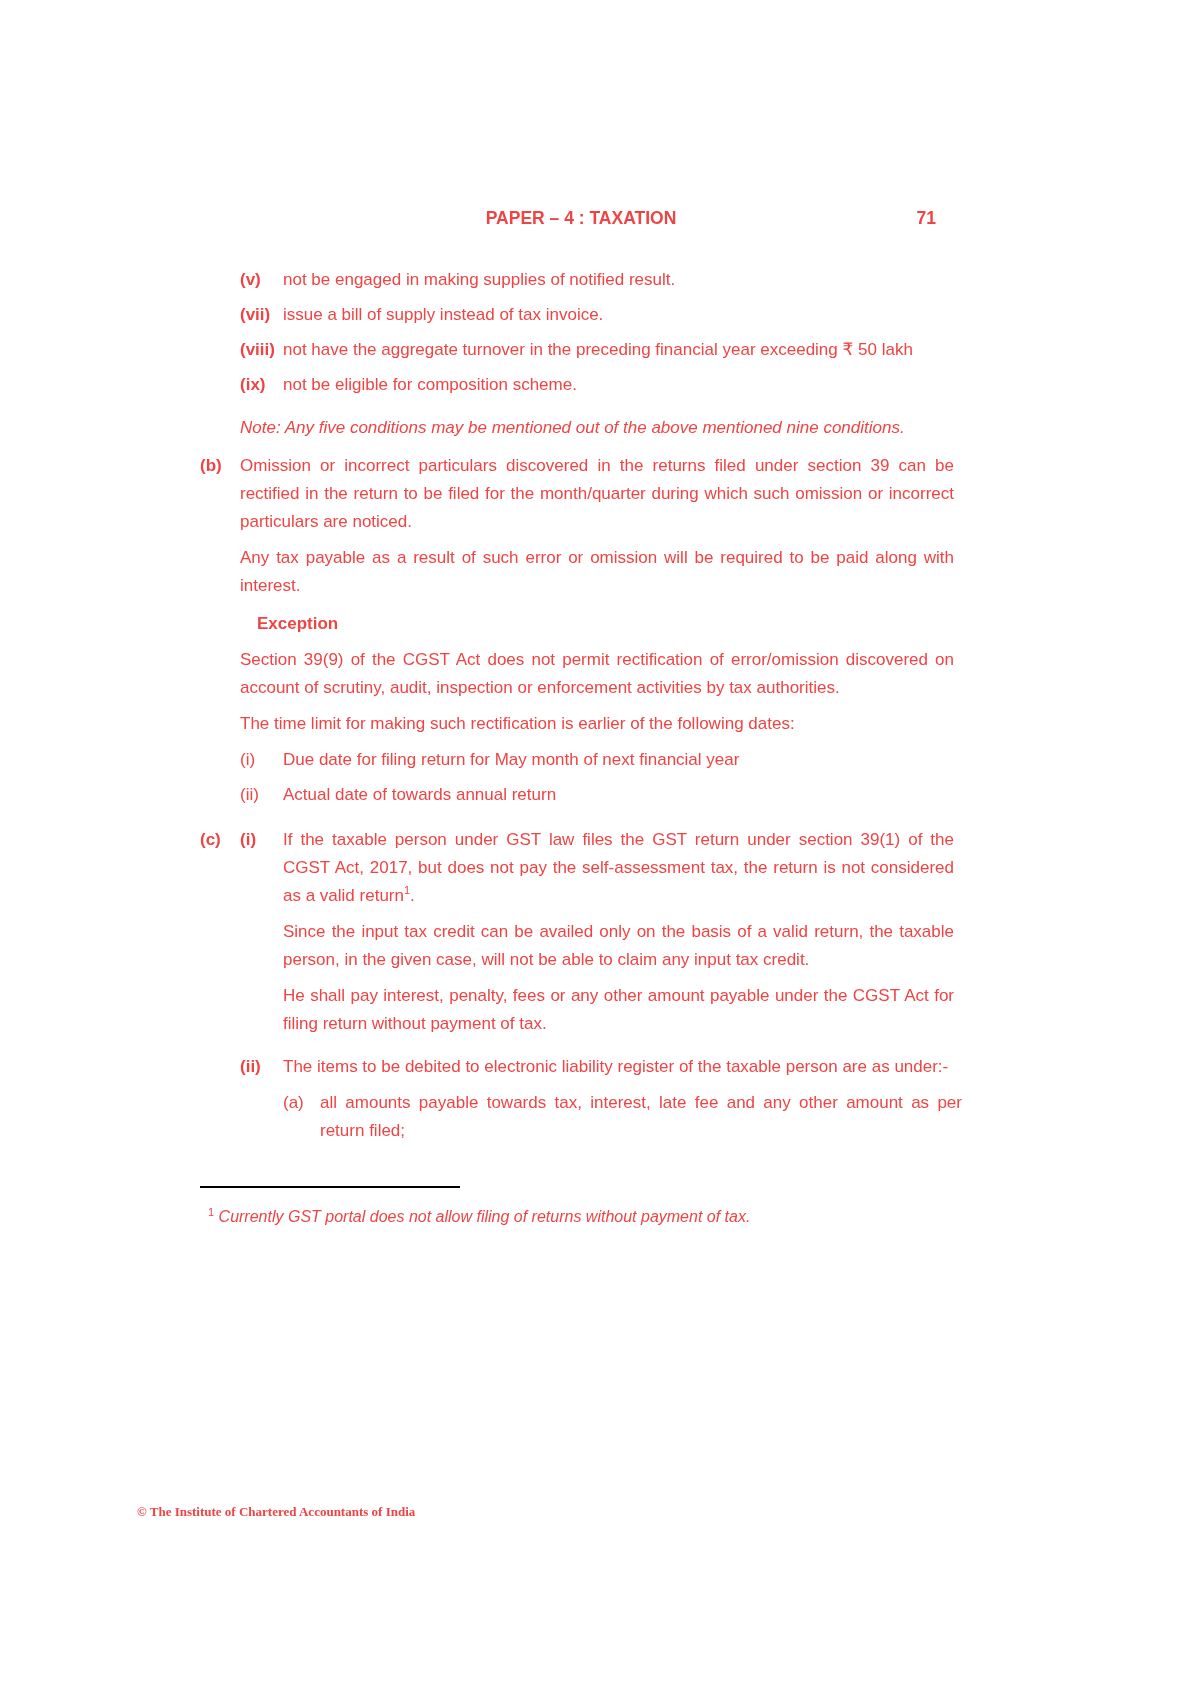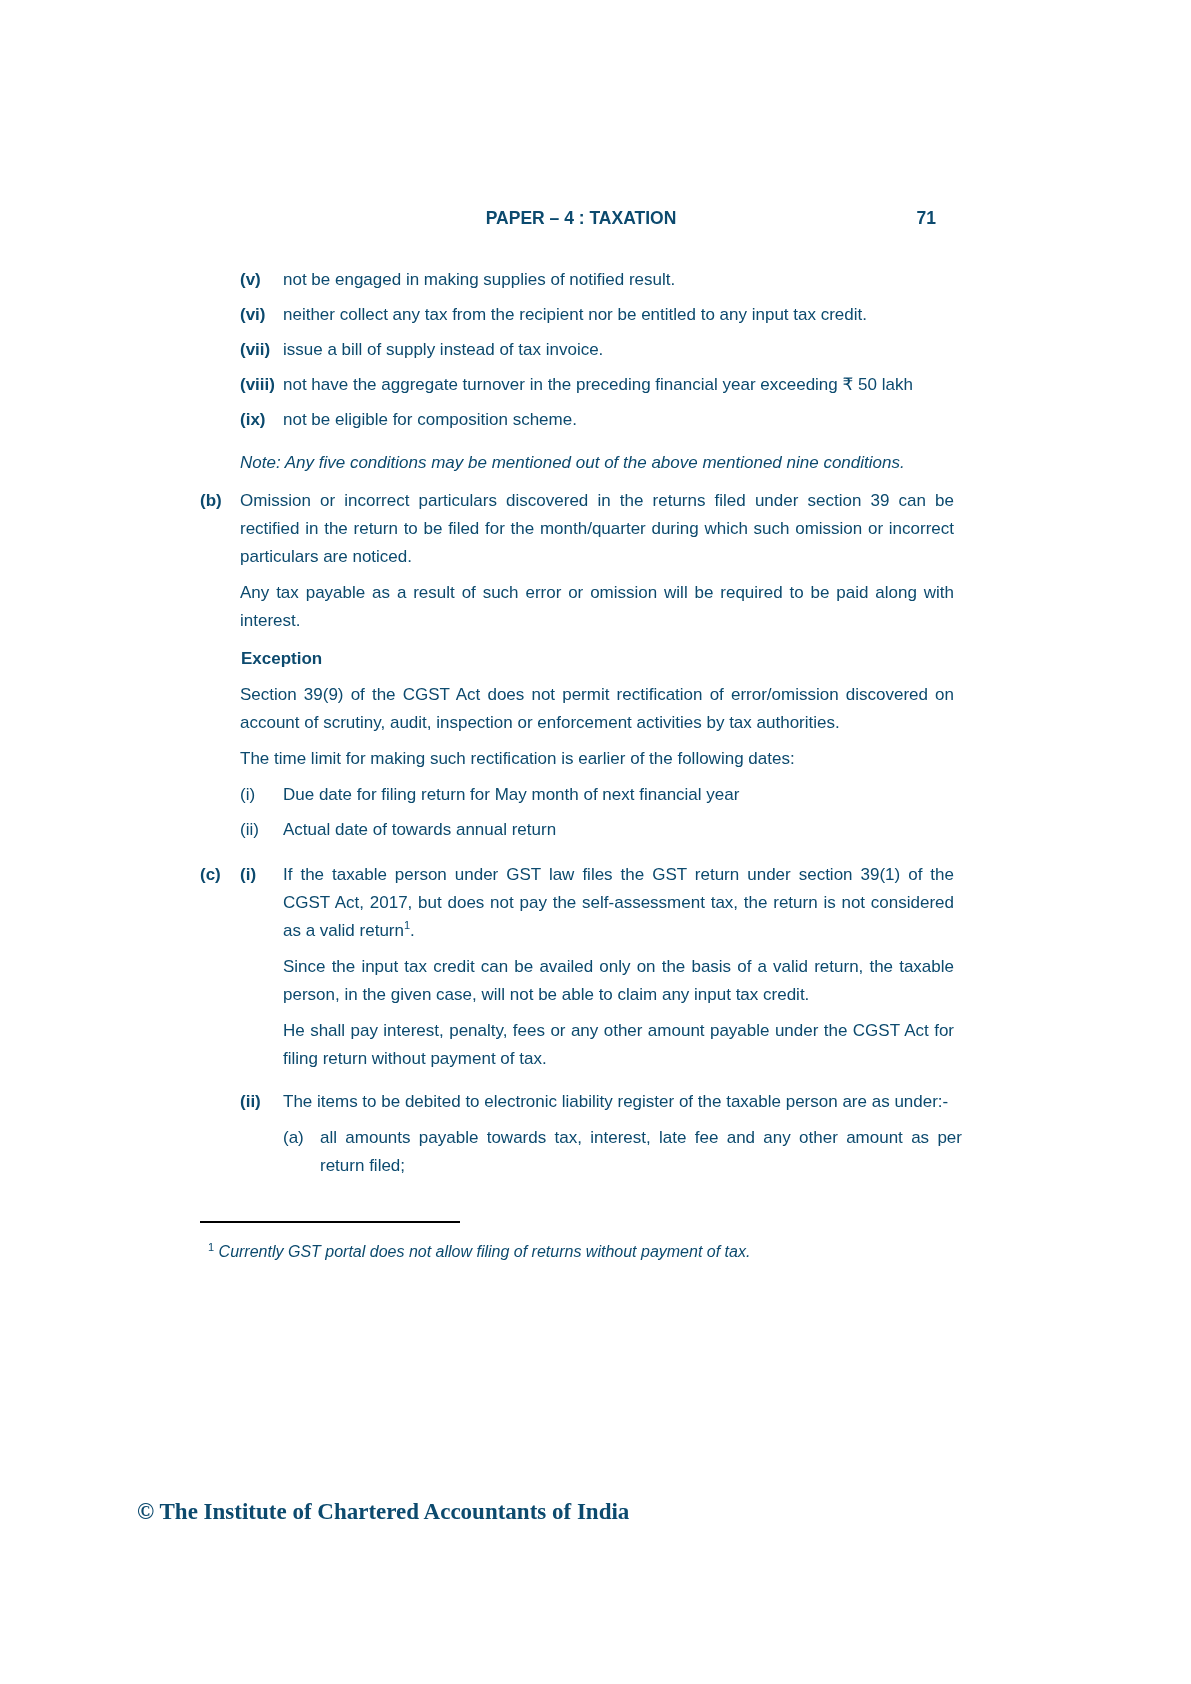--- a/index.html
+++ b/index.html
@@ -4,21 +4,21 @@
 <style>
   * { box-sizing: border-box; }
   html, body { margin: 0; padding: 0; background: #e8e8e8; }
   .page {
     position: relative;
     width: 1191px;
     height: 1684px;
     margin: 0 auto;
     background: #ffffff;
     font-family: "Liberation Sans", "DejaVu Sans", sans-serif;
-    color: #0c4a6e;
+    color: #ef4444;
     font-size: 17px;
     line-height: 28px;
   }
   .page-header {
     position: absolute;
     top: 204px;
     left: 200px;
     width: 762px;
     height: 28px;
   }
@@ -54,21 +54,21 @@
   }
   
   .lettered { display: flex; align-items: flex-start; margin-bottom: 10px; }
   .marker-b { flex: 0 0 40px; font-weight: bold; }
   .body-col { flex: 1 1 auto; min-width: 0; }
   .para { margin: 0 8px 8px 0; }
   .just { text-align: justify; }
   .exception {
     font-size: 17px;
     font-weight: bold;
-    margin: 10px 0 8px 1px;
+    margin: 10px 0 8px 17px;
   }
   .sub { margin-bottom: 7px; }
   .sub-marker { font-weight: normal; }
   .sub-marker.bold { font-weight: bold; }
   .or-line { margin: 0 0 7px 97px; }
   .inner { margin-top: 2px; }
   .inner .marker { min-width: 37px; }
   .inner .li-text { text-align: justify; }
   sup { font-size: 11px; line-height: 0; vertical-align: super; }
   
@@ -82,42 +82,38 @@
     font-size: 16px;
     line-height: 26px;
   }
   .footnote-text { font-style: italic; }
   .page-footer {
     position: absolute;
     top: 1498px;
     left: 137px;
     font-family: "Liberation Serif", "DejaVu Serif", serif;
     font-weight: bold;
-    font-size: 23px;
+    font-size: 13px;
   }
 </style>
 </head>
 <body>
 
 <div class="page">
 
   <header class="page-header">
     <div class="header-title">PAPER – 4 : TAXATION</div>
     <div class="page-number">71</div>
   </header>
 
   <main class="content">
 
     <div class="li roman">
       <span class="marker">(v)</span>
       <span class="li-text">not be engaged in making supplies of notified result.</span>
-    </div>
-    <div class="li roman">
-      <span class="marker">(vi)</span>
-      <span class="li-text">neither collect any tax from the recipient nor be entitled to any input tax credit.</span>
     </div>
     <div class="li roman">
       <span class="marker">(vii)</span>
       <span class="li-text">issue a bill of supply instead of tax invoice.</span>
     </div>
     <div class="li roman">
       <span class="marker">(viii)</span>
       <span class="li-text">not have the aggregate turnover in the preceding financial year exceeding ₹ 50 lakh</span>
     </div>
     <div class="li roman">

